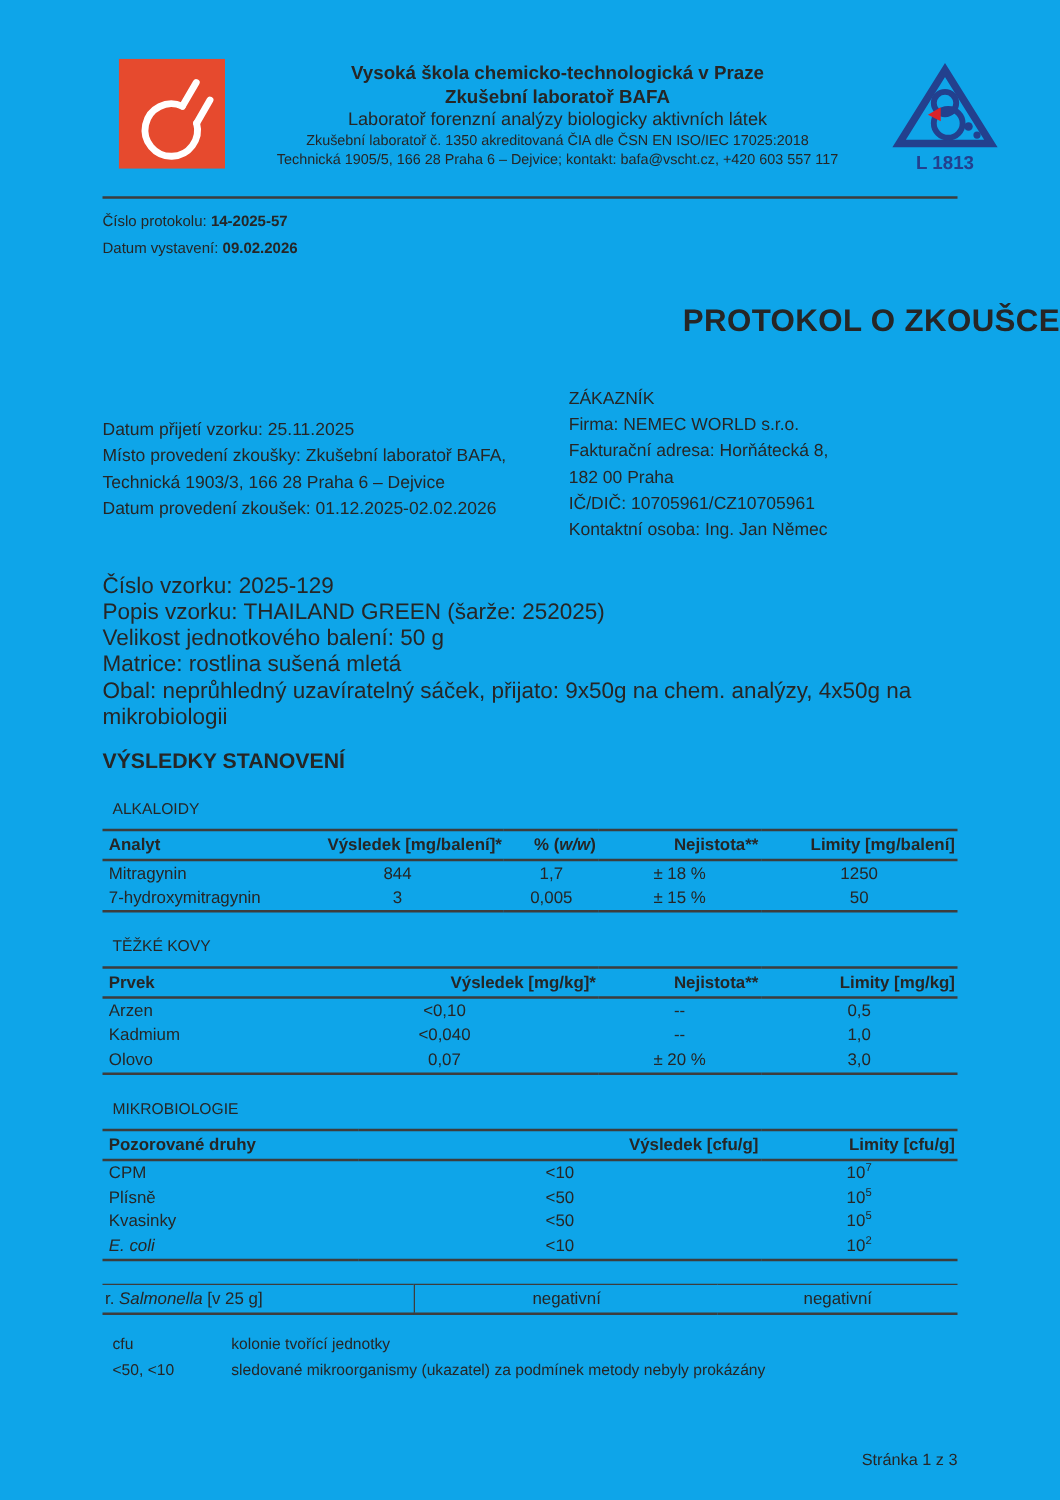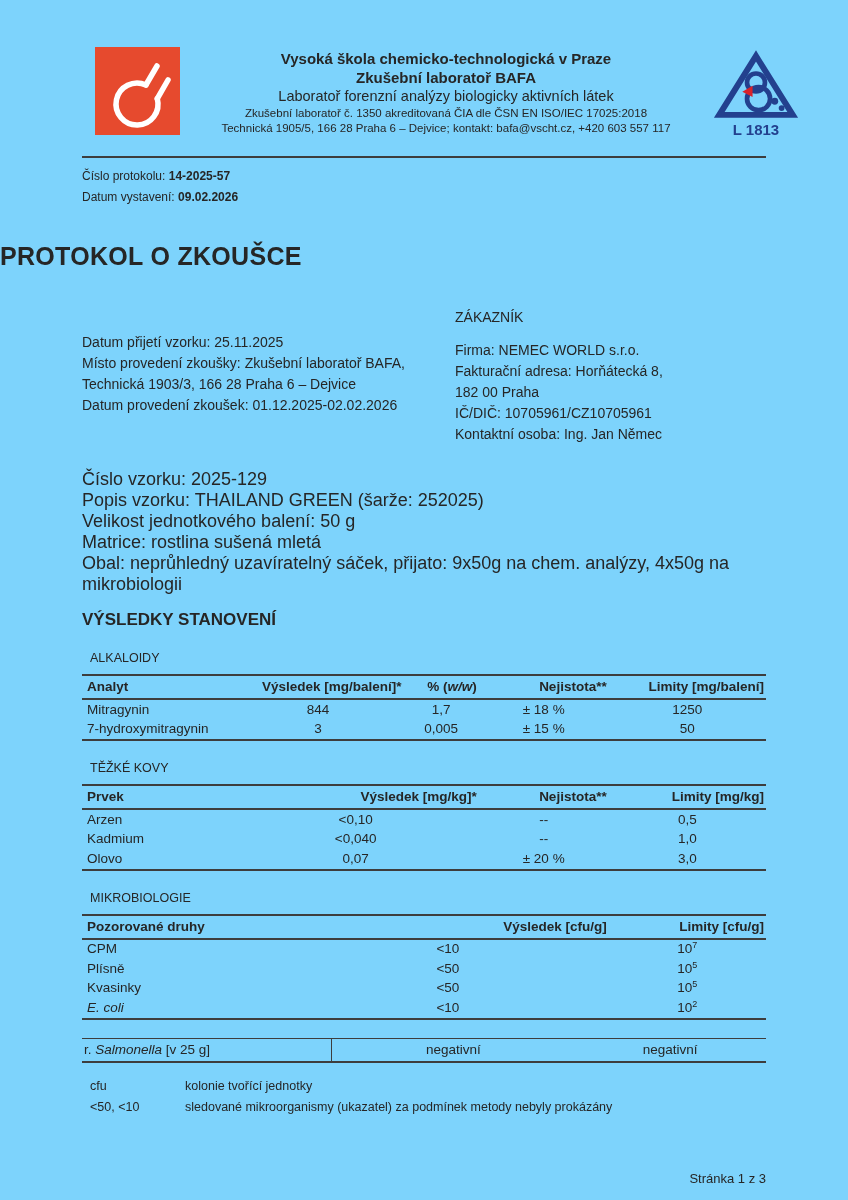--- a/index.html
+++ b/index.html
@@ -6,44 +6,44 @@
     --orange:#e64a2e;
     --blue:#23408e;
     --red:#d8232a;
     --ink:#262626;
     --line:#3d3d3d;
   }
   *{box-sizing:border-box;}
   body{margin:0;background:#ffffff;}
   .page{
     width:848px;height:1200px;margin:0 auto;position:relative;overflow:hidden;
-    background:#7dd3fc;color:var(--ink);
+    background:#0ea5e9;color:var(--ink);
     font-family:"Liberation Sans","DejaVu Sans",sans-serif;
   }
   
   .doc-header{display:flex;align-items:flex-start;padding:47px 48px 0 95px;}
   .logo-left{width:85px;flex:0 0 85px;}
   .org-block{flex:1;text-align:center;padding:2px 8px 0;}
   .org-line-bold{font-weight:700;font-size:15px;line-height:19px;}
   .org-line-sub{font-size:14.5px;line-height:19px;margin-top:0;}
   .org-line-small{font-size:11.5px;line-height:15px;}
   .logo-right{width:88px;flex:0 0 88px;text-align:center;padding-top:3px;}
   .cia-mark-label{color:var(--blue);font-weight:700;font-size:15px;line-height:16px;margin-top:-2px;}
   
   .rule{border:none;border-top:2px solid var(--line);margin:17px 82px 0;}
   
   .protocol-meta{padding:8px 82px 0;font-size:12px;line-height:21px;}
   .protocol-meta b{font-weight:700;}
   
-  .doc-title{margin:34px 0 0;text-align:left;font-size:25px;font-weight:700;letter-spacing:.3px;line-height:29px;}
+  .doc-title{margin:34px 0 0;text-align:right;font-size:25px;font-weight:700;letter-spacing:.3px;line-height:29px;}
   
   .info-section{display:flex;margin:36px 82px 0;font-size:14px;line-height:21px;}
   .info-left{width:373px;padding-top:25px;}
   .info-right{flex:1;}
-  .customer-heading{margin-bottom:12px;}
+  .customer-heading{margin-bottom:0;}
   
   .sample-block{margin:24px 82px 0;font-size:18px;line-height:21px;}
   
   .results-heading{margin:14px 82px 0;font-size:17px;font-weight:700;line-height:22px;}
   .section-label{margin:19px 82px 8px 90px;font-size:12.5px;line-height:16px;}
   .table-wrap{margin:0 82px;}
   table{width:100%;border-collapse:collapse;border-top:2px solid var(--line);border-bottom:2px solid var(--line);font-size:13.5px;}
   thead th{border-bottom:2px solid var(--line);font-weight:700;text-align:right;padding:3px 2px;line-height:16px;}
   tbody td{text-align:center;padding:1.5px 2px;line-height:16.5px;}
   th:first-child, td:first-child{text-align:left;padding-left:5px;}

